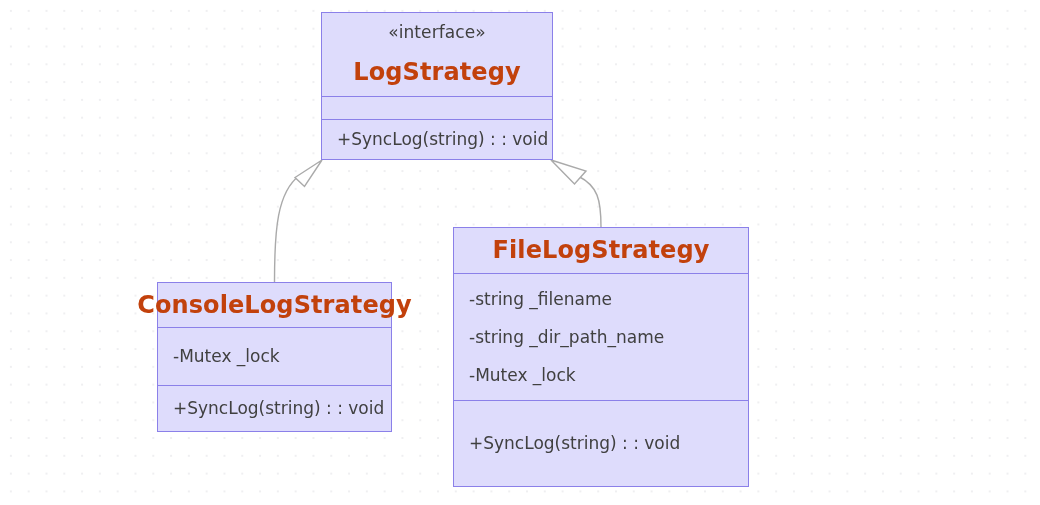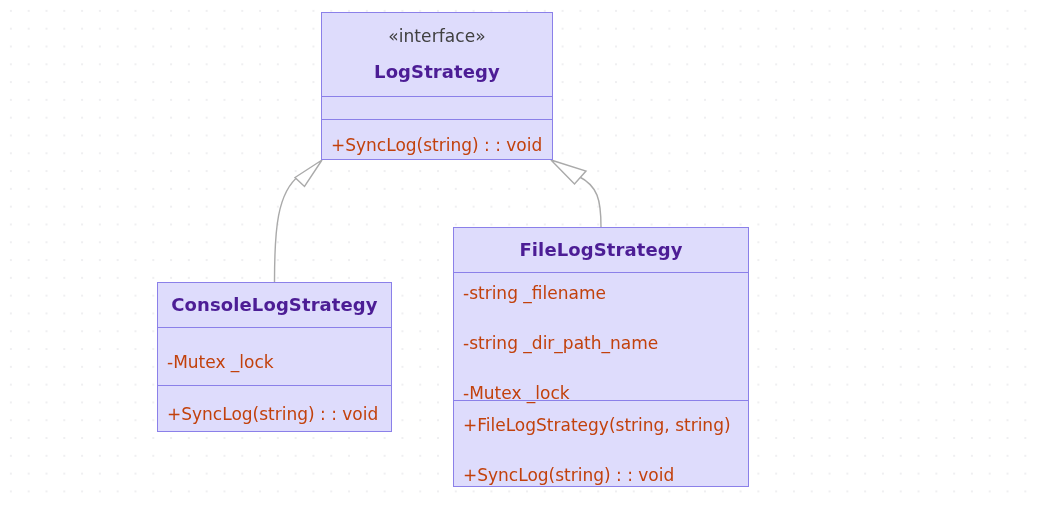--- a/index.html
+++ b/index.html
@@ -67,35 +67,34 @@
 
   .stereotype {
     font-size: 17px;
     font-weight: 400;
     color: #404040;
     letter-spacing: 0.1px;
     line-height: 1.25;
   }
 
   .class-name {
-    font-size: 18px;
+    font-size: 24px;
     font-weight: 700;
-    color: #4c1d95;
+    color: #c2410c;
     letter-spacing: 0.1px;
     line-height: 1.25;
   }
 
   .member {
     font-size: 17px;
     font-weight: 400;
-    color: #c2410c;
-    padding: 0 9px;
+    color: #404040;
+    padding: 0 15px;
     line-height: 1.30;
     white-space: nowrap;
-    margin-top: 12px;
   }
 
   
   #box-logstrategy {
     left: 321px;
     top: 12px;
     width: 232px;
     height: 148px;
   }
   #box-logstrategy .header          { height: 84px; gap: 14px; }
@@ -166,18 +165,17 @@
   <div class="uml-class" id="box-filelogstrategy">
     <div class="compartment header">
       <div class="class-name">FileLogStrategy</div>
     </div>
     <div class="compartment attributes">
       <div class="member">-string _filename</div>
       <div class="member">-string _dir_path_name</div>
       <div class="member">-Mutex _lock</div>
     </div>
     <div class="compartment operations">
-      <div class="member">+FileLogStrategy(string, string)</div>
       <div class="member">+SyncLog(string) : : void</div>
     </div>
   </div>
 
 </div>
 
 </body></html>

